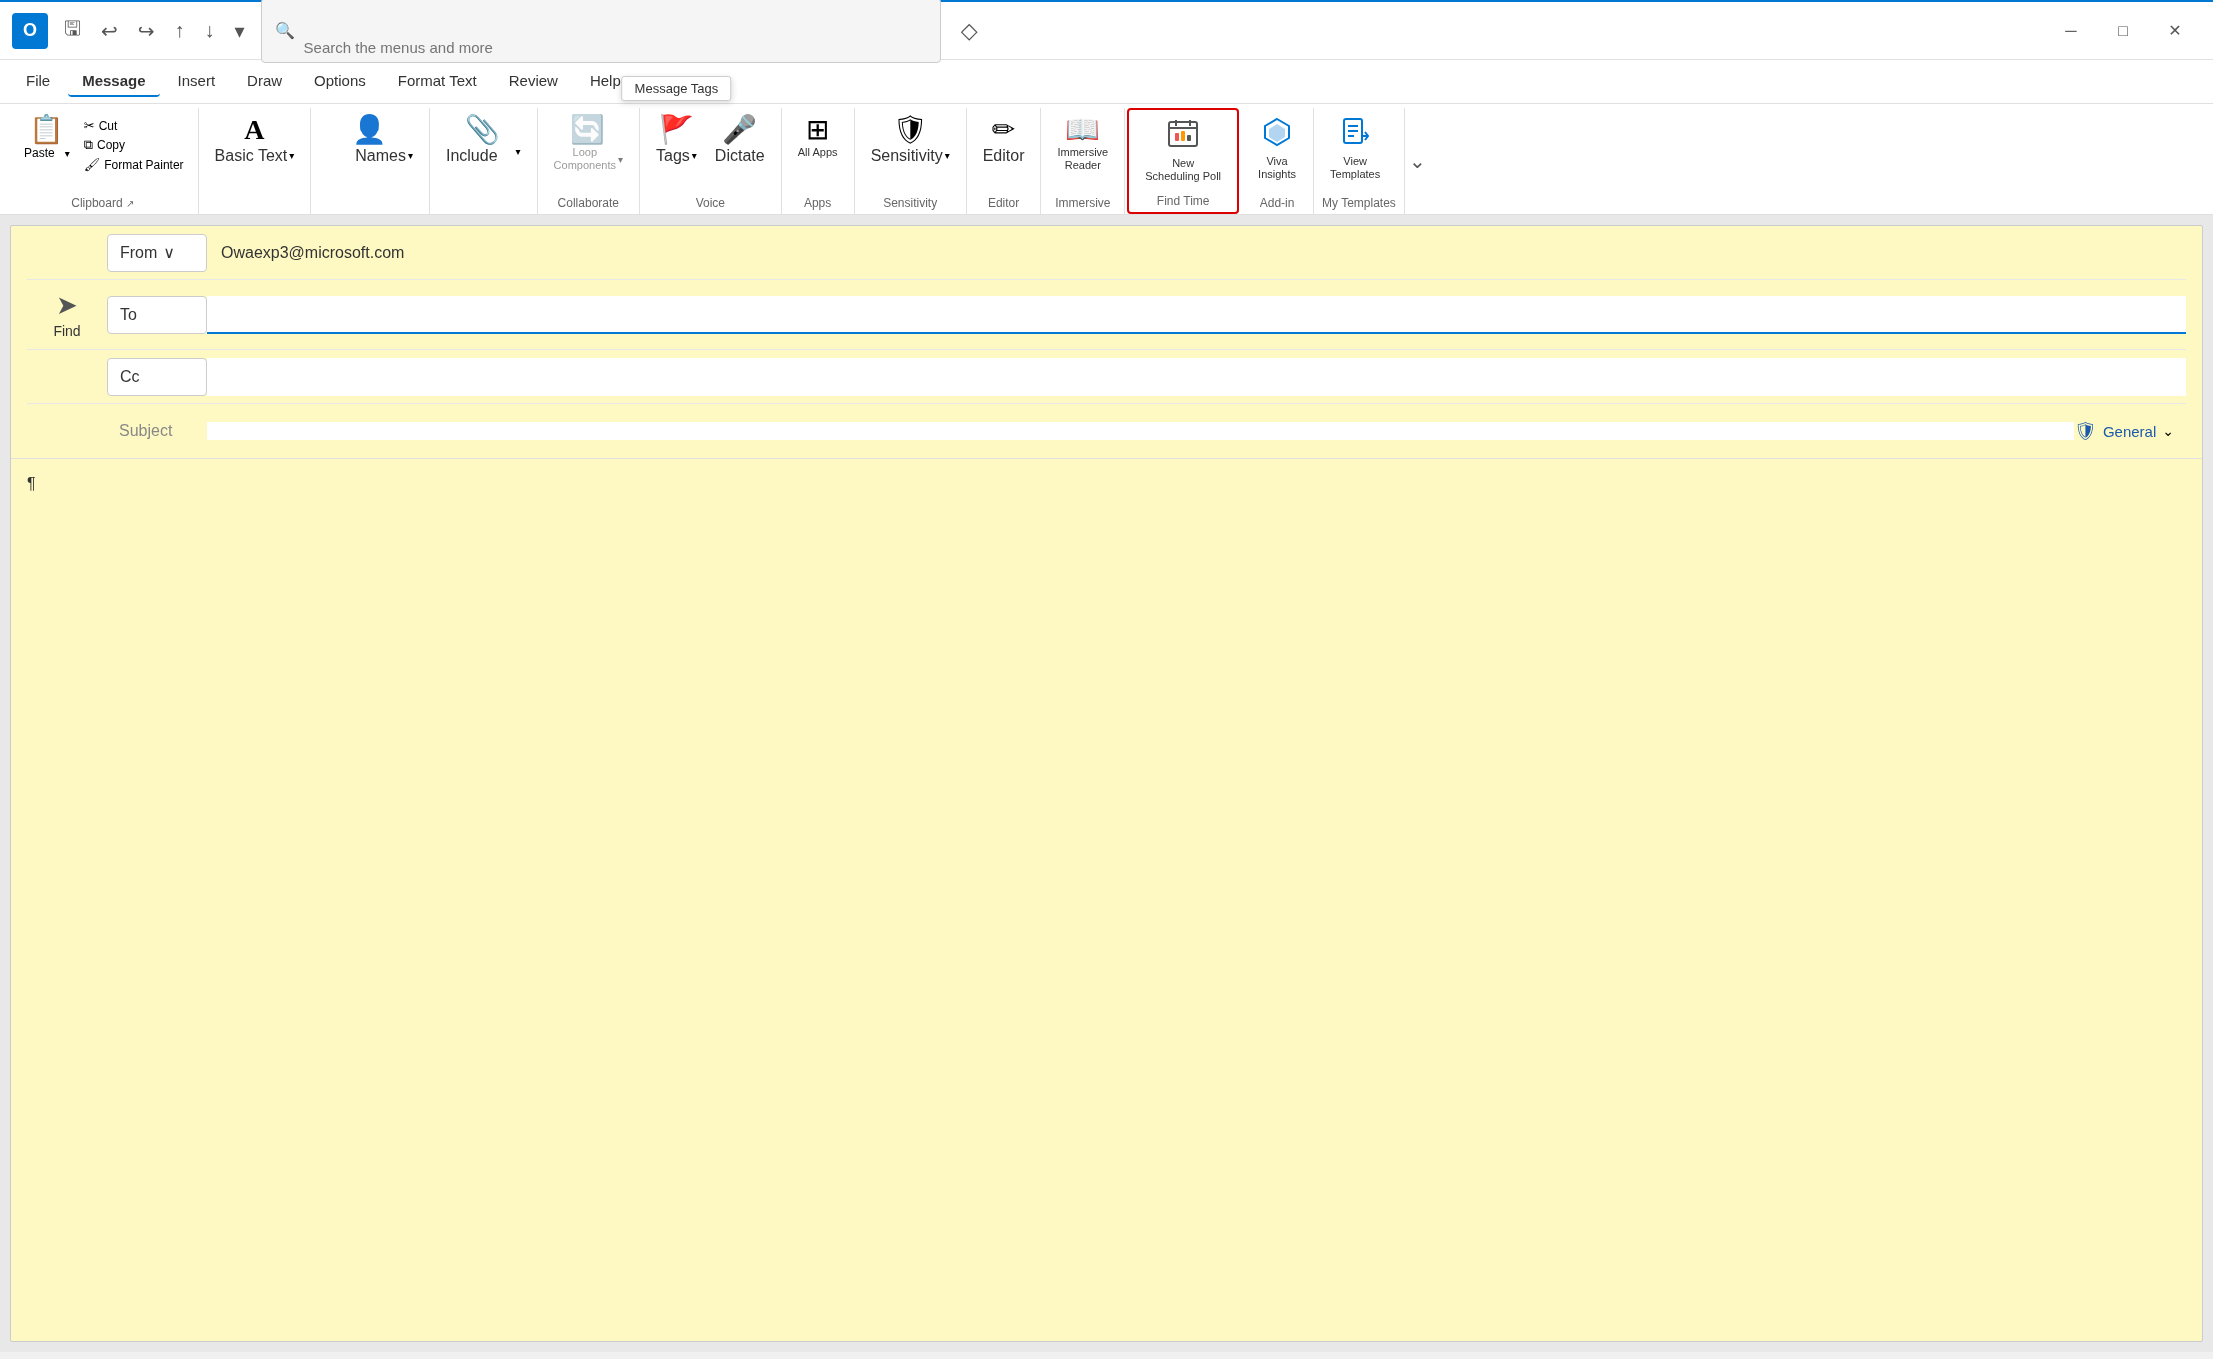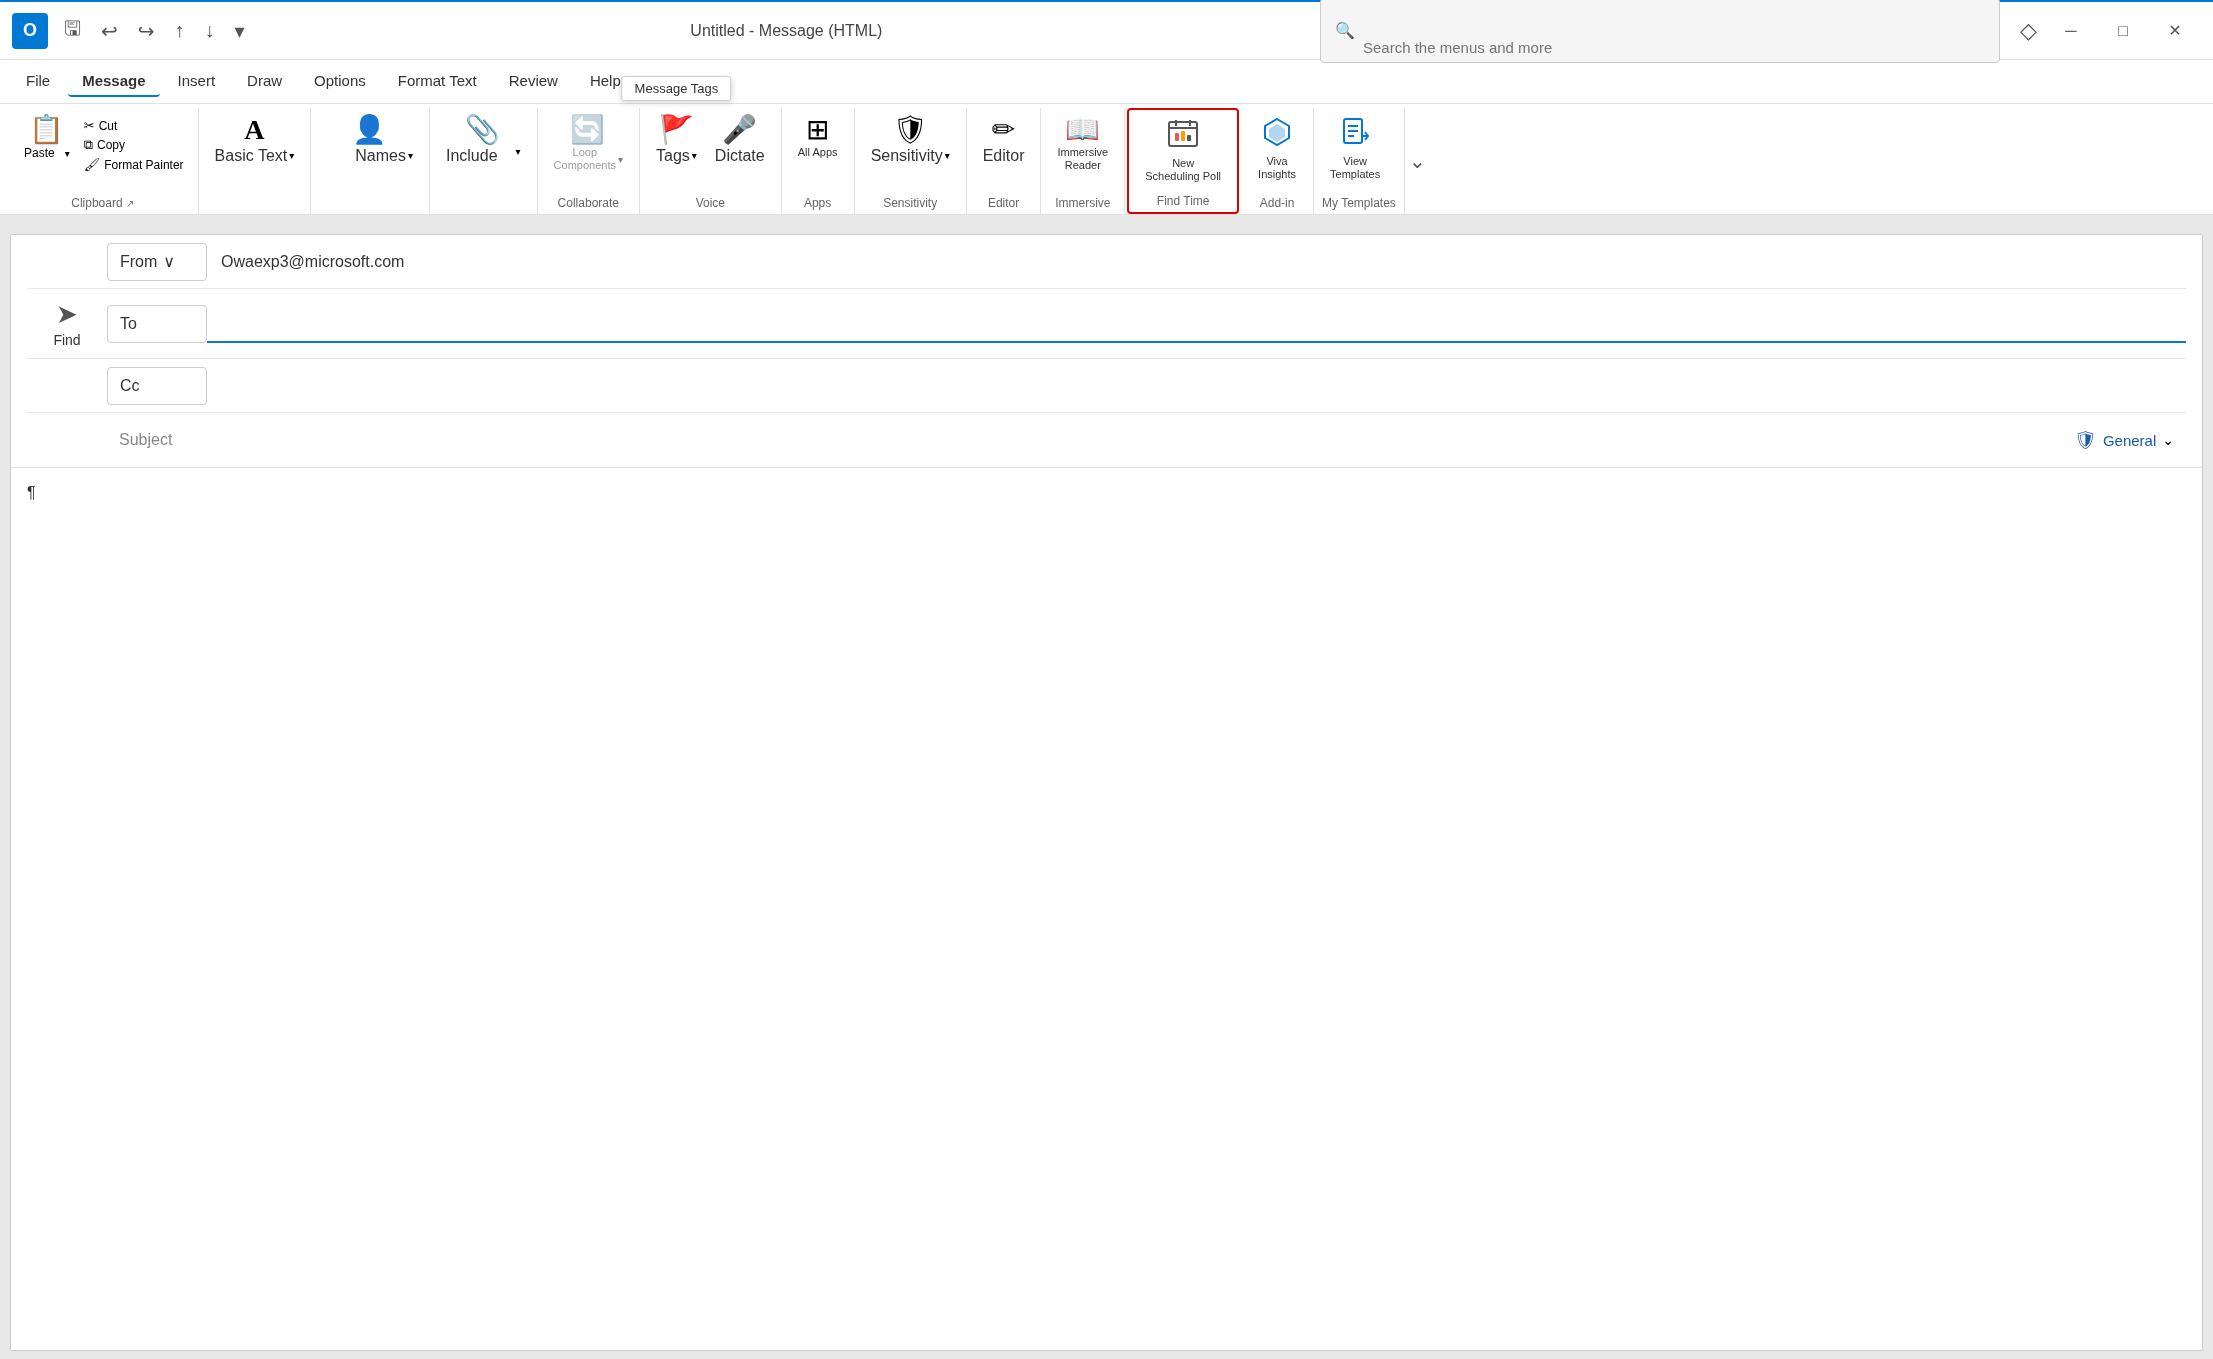--- a/index.html
+++ b/index.html
@@ -90,21 +90,21 @@
       background: #fff; border: 1px solid #ccc; padding: 4px 12px;
       font-size: 13px; color: #333; border-radius: 3px; white-space: nowrap;
       box-shadow: 0 2px 6px rgba(0,0,0,0.15); z-index: 100;
     }
 
     
     .compose-outer {
       background: #e8e8e8; padding: 10px; flex: 1;
     }
     .compose-container {
-      background: #ffffff; margin: 9px auto;
+      background: #fef9c3; margin: 0 auto;
       border: 1px solid #ccc; border-radius: 2px;
       display: flex; flex-direction: column;
       height: calc(1359px - 60px - 44px - 118px - 20px);
     }
     .compose-header { padding: 0 16px; border-bottom: 1px solid #e0e0e0; }
     .compose-row {
       display: flex; align-items: center; min-height: 54px;
       border-bottom: 1px solid #e8e8e8;
     }
     .compose-row:last-child { border-bottom: none; }
@@ -153,21 +153,20 @@
     <span>O</span>
   </div>
   <div class="title-bar-controls">
     <button class="title-bar-btn">🖫</button>
     <button class="title-bar-btn">↩</button>
     <button class="title-bar-btn">↪</button>
     <button class="title-bar-btn">↑</button>
     <button class="title-bar-btn">↓</button>
     <button class="title-bar-btn">▾</button>
   </div>
-  <span style="font-size:16px; color:#444; flex:1; text-align:center;">Untitled - Message (HTML)</span>
   <div class="search-box">
     <span style="color:#888; font-size:16px;">🔍</span>
     <input type="text" style="font-size: 15px; color: rgb(85, 85, 85); background: none; border: none; outline: none; width: 100%;" placeholder="Search the menus and more">
   </div>
   <span style="font-size:22px; color:#555; margin-left:12px;">◇</span>
   <div class="window-controls">
     <button class="win-btn">─</button>
     <button class="win-btn">□</button>
     <button class="win-btn close">✕</button>
   </div>

